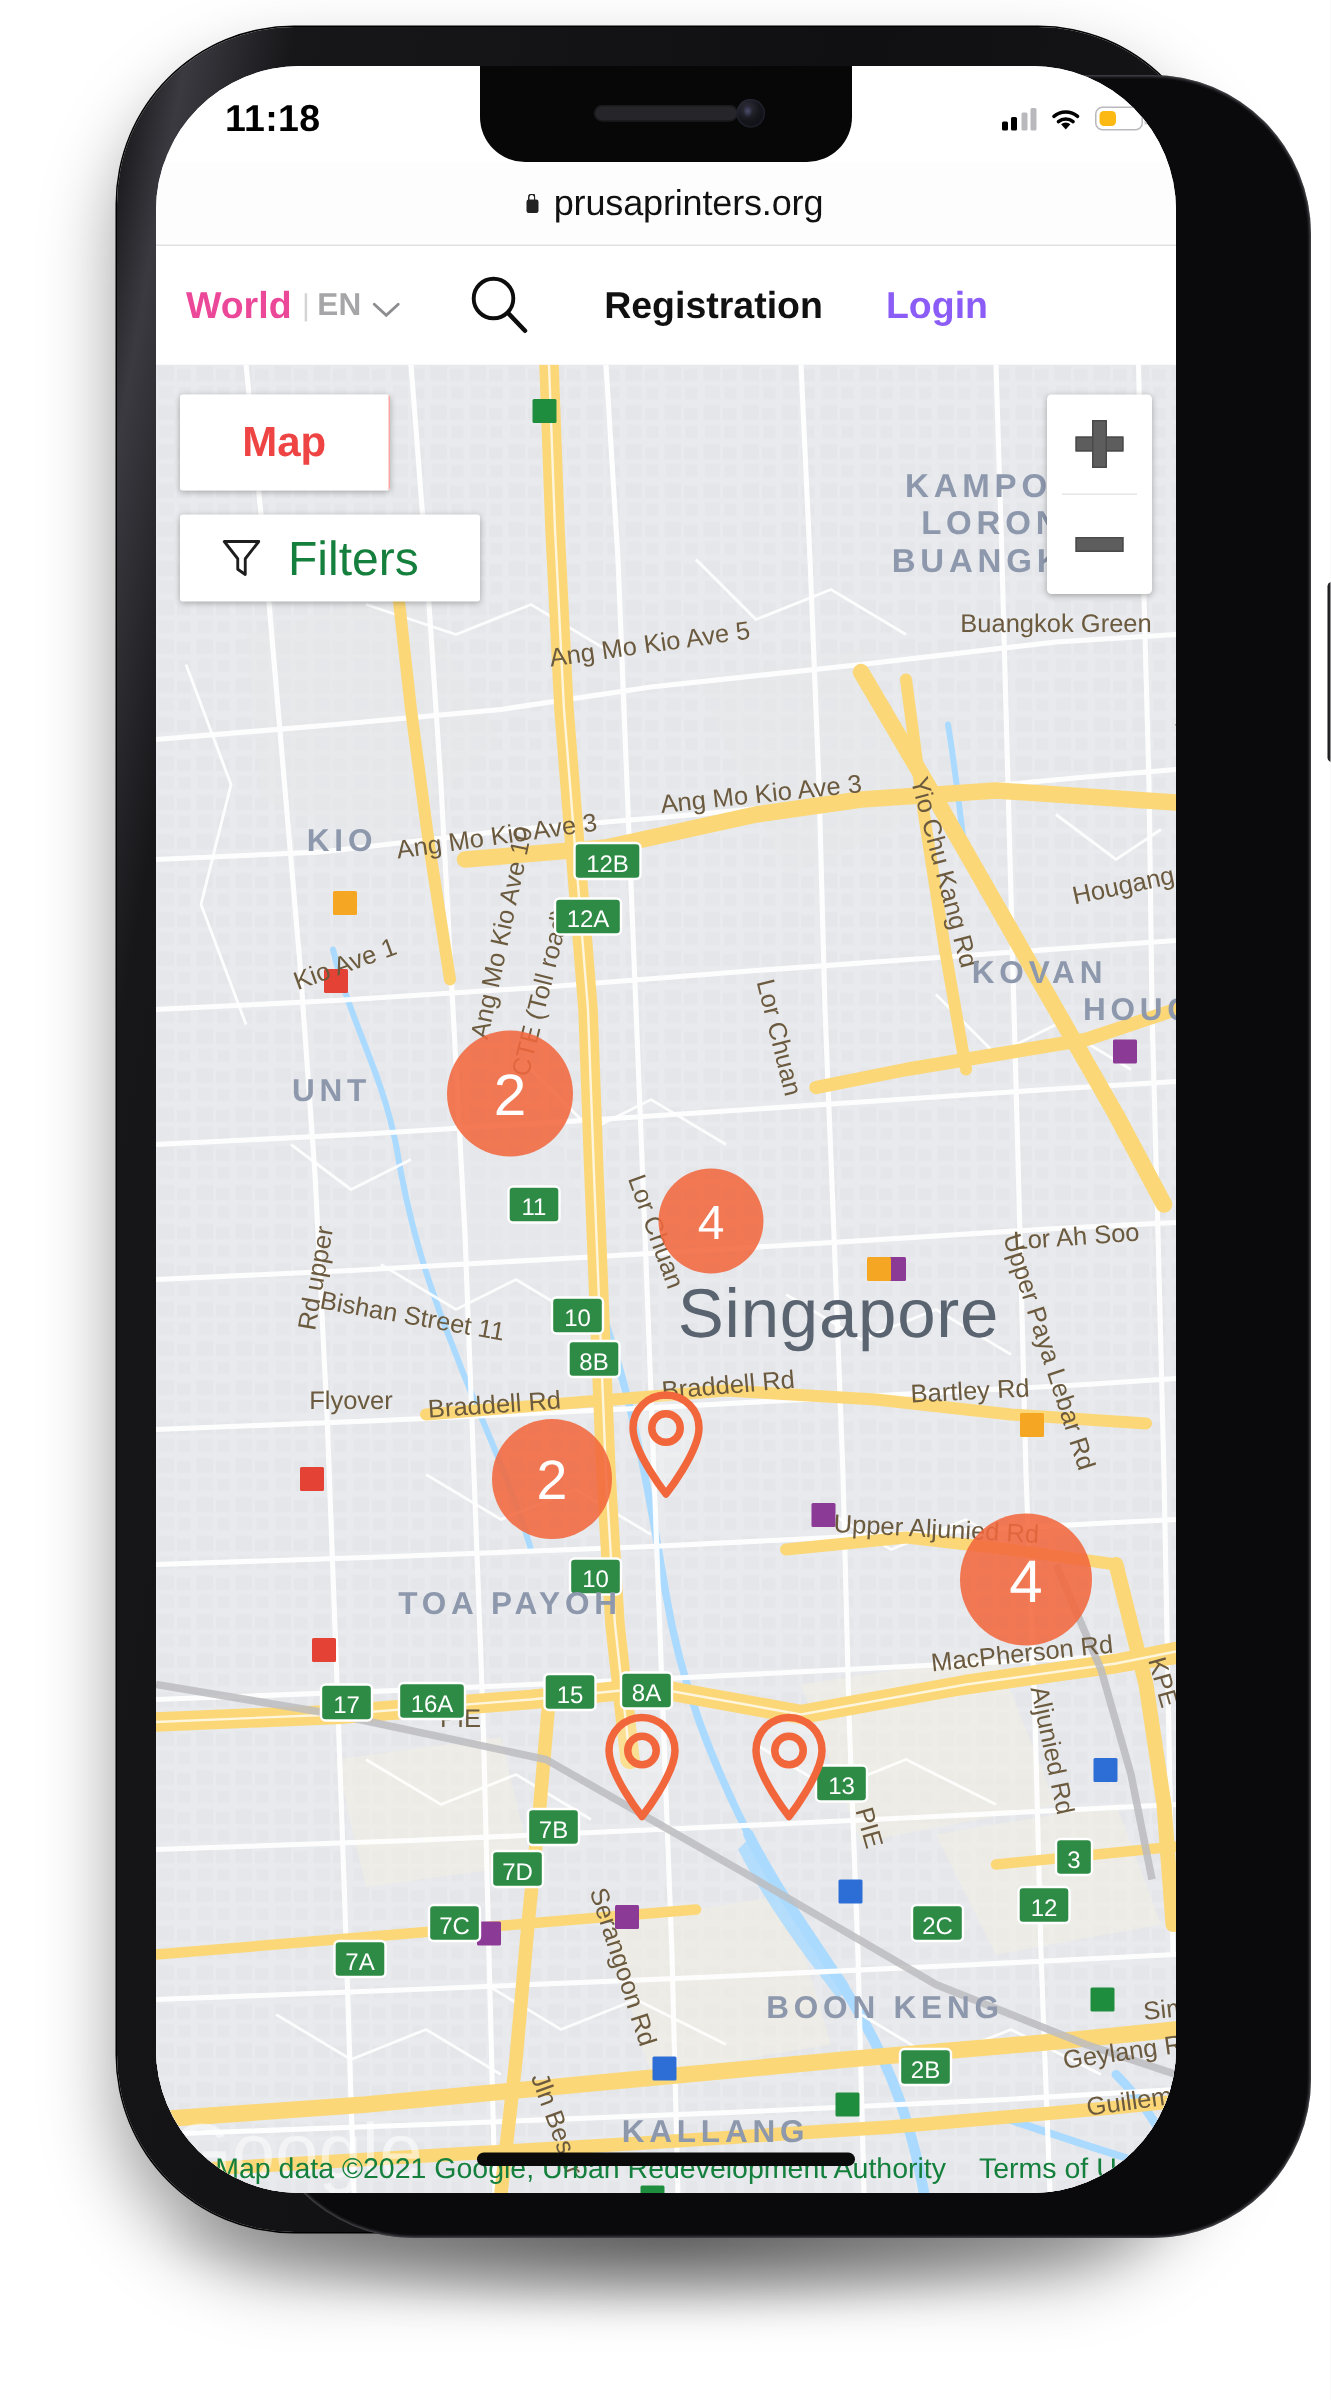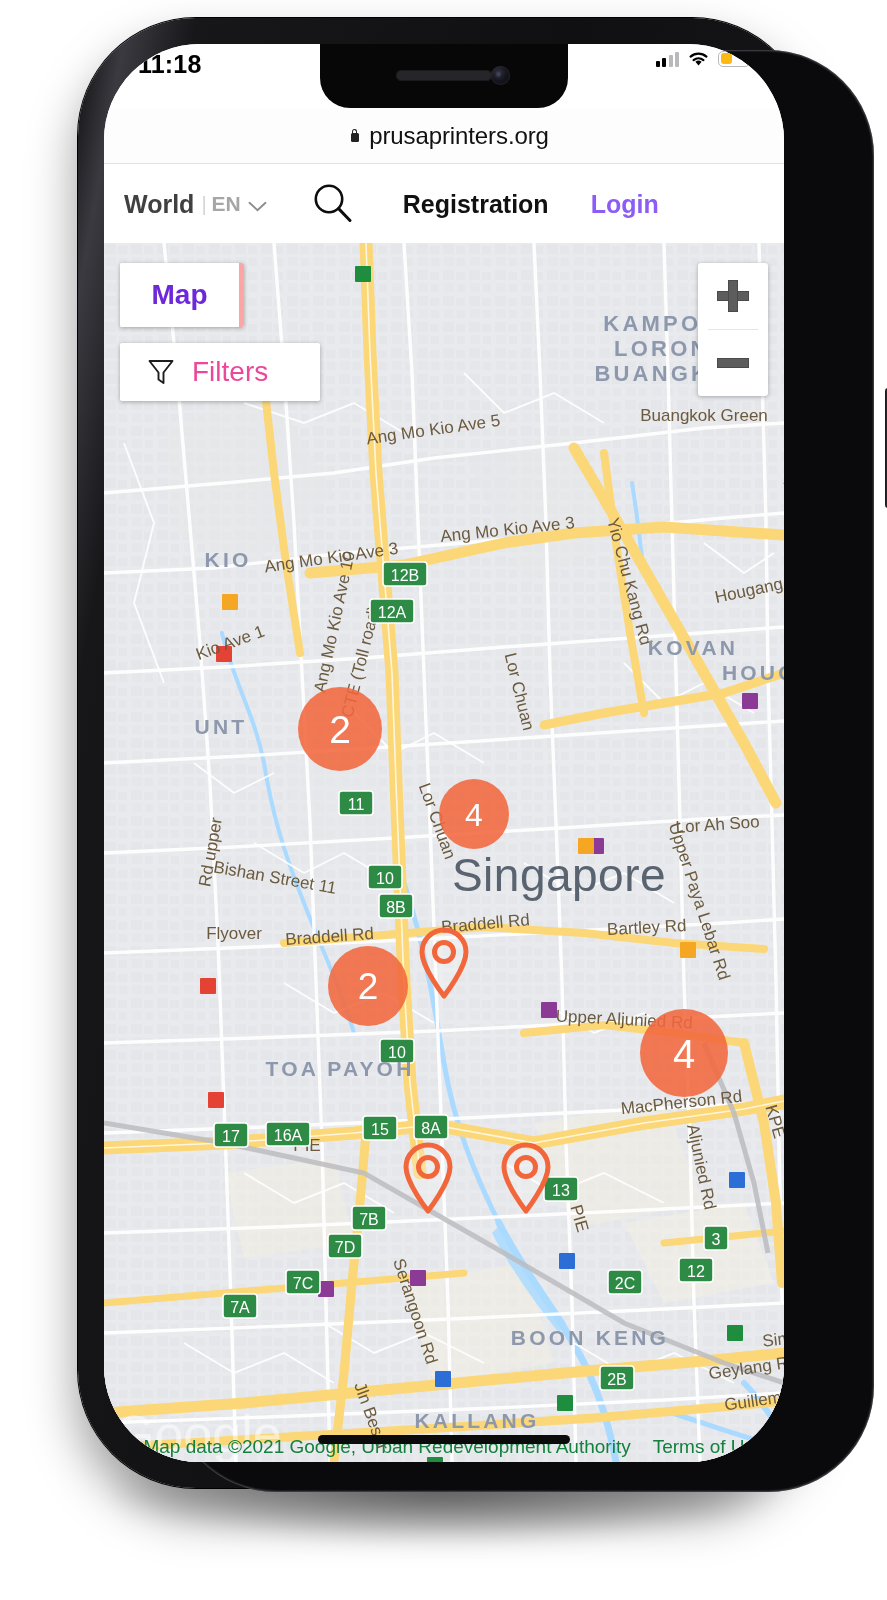--- a/index.html
+++ b/index.html
@@ -56,22 +56,22 @@
   .camera{
     position:absolute;left:171px;top:22px;width:19px;height:19px;border-radius:50%;
     background:radial-gradient(circle at 38% 34%,#32323c 0%,#15151c 48%,#0a0a0f 100%);
     box-shadow:inset 0 0 2px #3a3a50;
   }
   .camera::after{content:"";position:absolute;left:5px;top:4px;width:5px;height:8px;border-radius:50%;
     background:radial-gradient(circle,#4b4b68 0%,#1b1b28 100%);}
 
   
   .statusbar{
-    position:absolute;left:0;top:0;width:680px;height:64px;background:#fff;z-index:30;
-    display:flex;align-items:flex-start;justify-content:space-between;
+    position:absolute;left:12px;top:0;width:680px;height:64px;background:#fff;z-index:30;
+    display:flex;align-items:center;justify-content:space-between;
     padding:0 34px;box-sizing:border-box;
   }
   .clock{font-size:25px;font-weight:600;color:#000;letter-spacing:.2px;margin-top:6px;}
   .status-right{display:flex;align-items:center;gap:8px;margin-top:6px;}
 
   .sig{display:flex;align-items:flex-end;gap:2.5px;height:16px;}
   .sig i{display:block;width:4px;border-radius:1px;background:#000;}
   .sig i:nth-child(1){height:6px;}
   .sig i:nth-child(2){height:9px;}
   .sig i:nth-child(3){height:12px;background:#b9b9bd;}
@@ -92,49 +92,49 @@
   .lock::before{content:"";position:absolute;left:1.5px;top:5px;width:8px;height:8.5px;background:#222;border-radius:1.5px;}
   .lock::after{content:"";position:absolute;left:2.8px;top:0.5px;width:5.4px;height:6px;
     border:1.8px solid #222;border-bottom:none;border-radius:3.2px 3.2px 0 0;box-sizing:border-box;}
   .urltext{font-size:24px;color:#111;letter-spacing:-.1px;}
 
   
   .sitenav{
     position:absolute;left:0;top:121px;width:680px;height:78px;background:#fff;z-index:20;
     display:flex;align-items:center;box-sizing:border-box;padding:0 20px;
   }
-  .nv-world{font-size:25px;font-weight:700;color:#404040;}
+  .nv-world{font-size:25px;font-weight:700;color:#ec4899;}
   .nv-sep{color:#d4d4d6;font-size:20px;margin:0 5px 0 7px;}
   .nv-en{font-size:21px;font-weight:700;color:#a6a6a8;}
   .nv-chev{margin-left:7px;margin-top:4px;}
   .nv-search{margin-left:42px;display:flex;align-items:center;}
   .nv-reg{font-size:25px;font-weight:700;color:#111;margin-left:46px;}
   .nv-login{font-size:25px;font-weight:700;color:#8b5cf6;margin-left:42px;}
 
   
   .mapwrap{position:absolute;left:0;top:199px;width:680px;height:1219px;overflow:hidden;background:#e8eaed;}
   .mapsvg{position:absolute;left:0;top:0;}
 
   
   .mapctl{position:absolute;z-index:12;}
   .typebar{
     left:16px;top:20px;display:flex;background:#fff;
     box-shadow:0 1px 4px rgba(0,0,0,.30);border-radius:2px;overflow:hidden;
   }
   .typebtn{height:64px;display:flex;align-items:center;justify-content:center;
     font-size:28px;color:#3c4043;background:#fff;box-sizing:border-box;}
-  .typebtn.active{font-weight:700;color:#6d28d9;width:124px;border-right:5px solid #fca5a5;}
+  .typebtn.active{font-weight:700;color:#ef4444;width:140px;border-right:1px solid #fca5a5;}
   .typebtn.inactive{width:200px;color:#4a4a4a;}
 
   .filterbtn{
     left:16px;top:100px;width:200px;height:58px;background:#fff;
     box-shadow:0 1px 4px rgba(0,0,0,.30);border-radius:2px;
     display:flex;align-items:center;gap:16px;padding-left:26px;box-sizing:border-box;
   }
-  .filterlabel{font-size:28px;color:#ec4899;}
+  .filterlabel{font-size:32px;color:#15803d;}
 
   .zoomctl{
     right:16px;top:20px;width:70px;background:#fff;border-radius:3px;
     box-shadow:0 1px 4px rgba(0,0,0,.30);
   }
   .zoombtn{height:66px;display:flex;align-items:center;justify-content:center;}
   .zdiv{height:1px;background:#e6e6e6;margin:0 10px;}
   .plus{position:relative;width:32px;height:32px;}
   .plus::before,.plus::after{content:"";position:absolute;background:#5d5d5d;border:1px solid #4a4a4a;box-sizing:border-box;}
   .plus::before{left:0;top:11px;width:32px;height:10px;}

